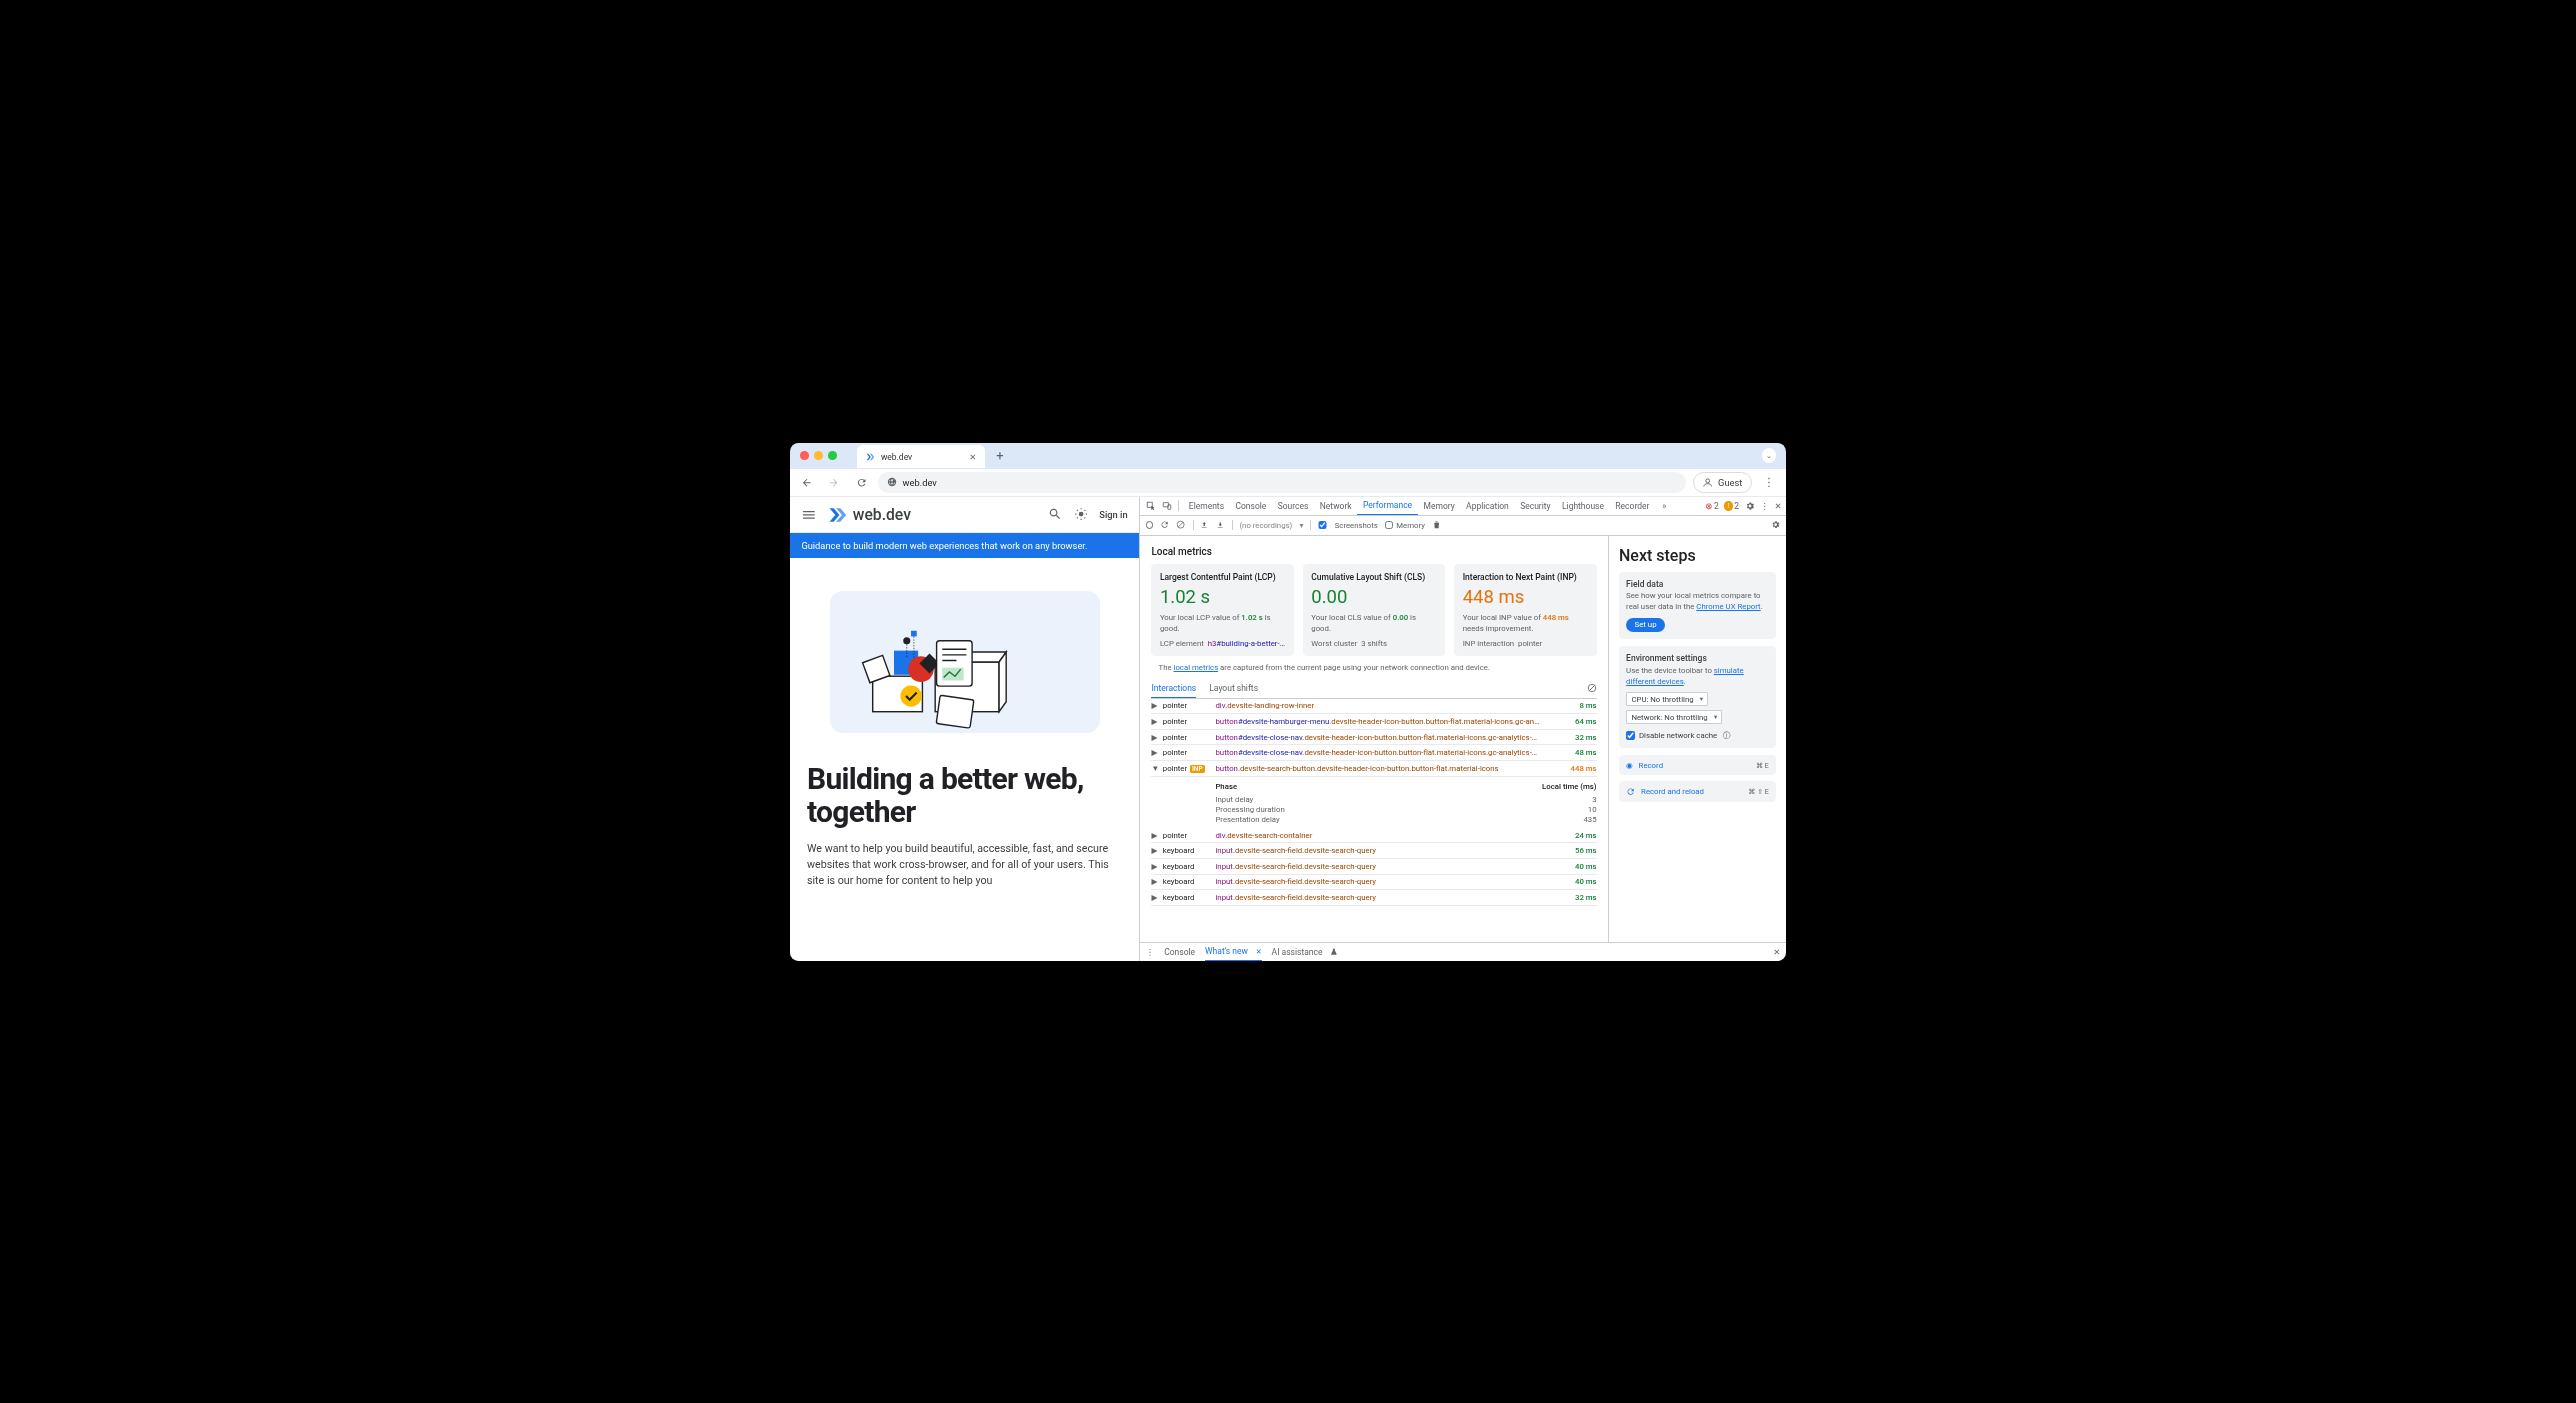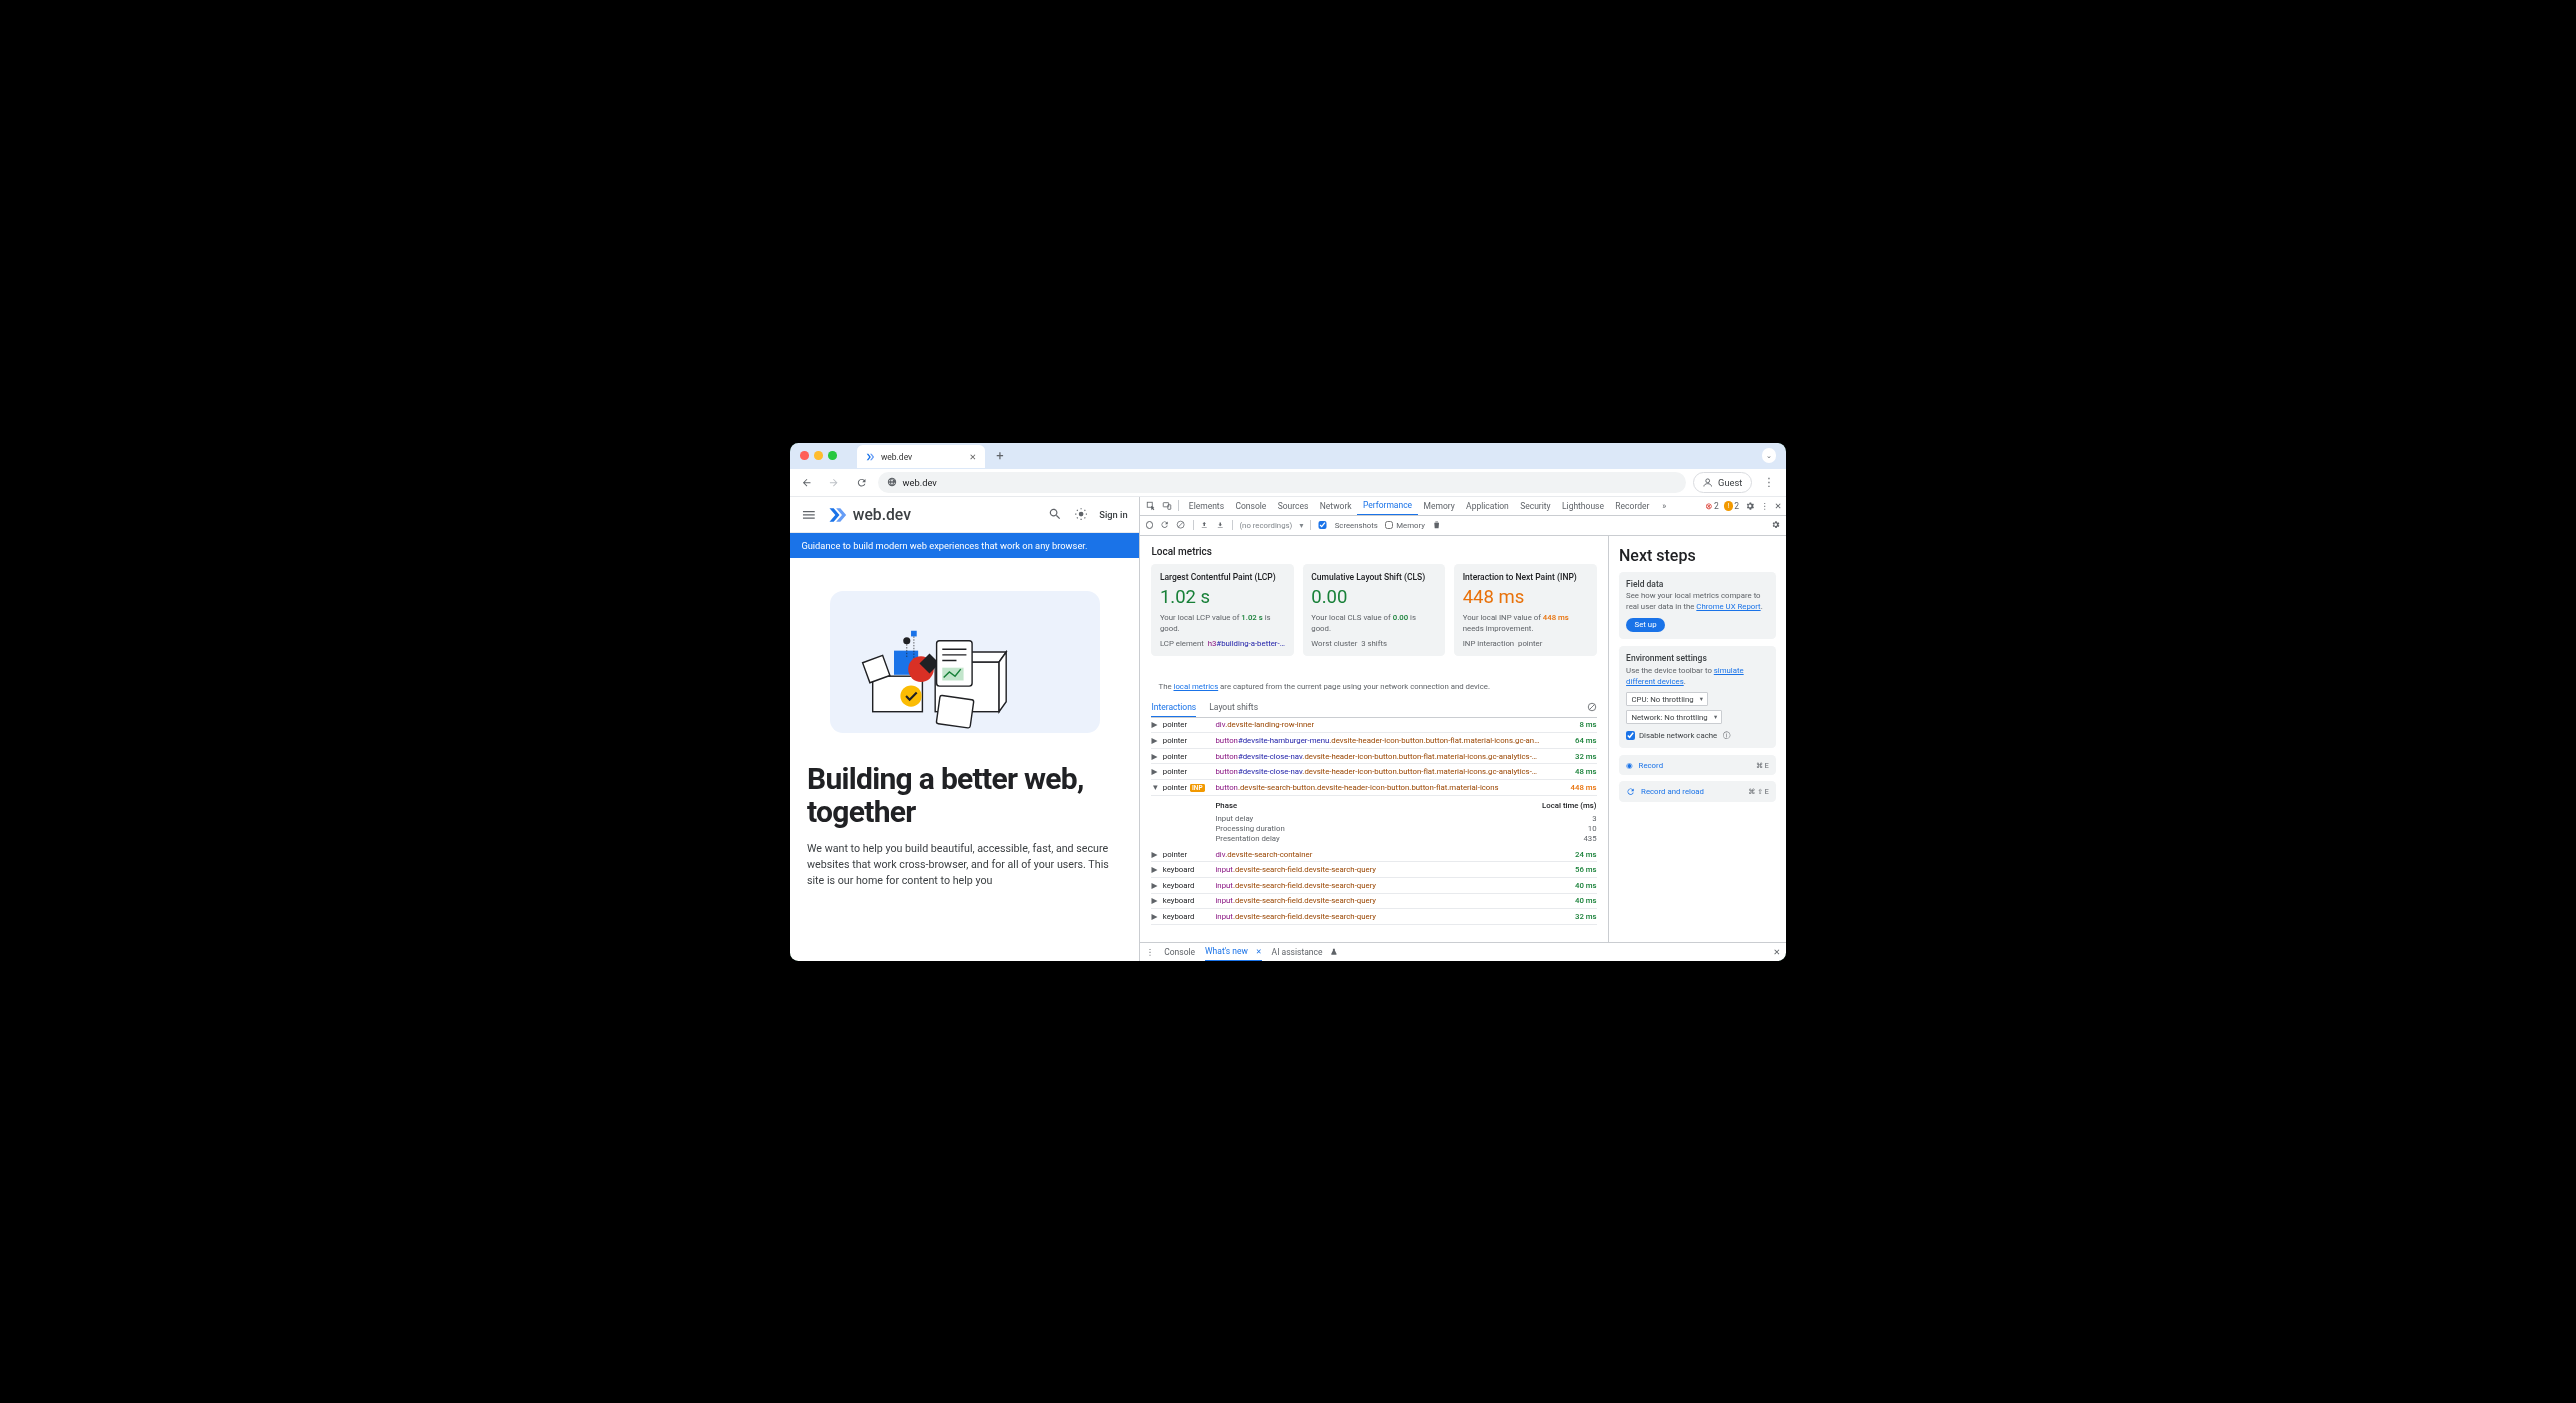--- a/index.html
+++ b/index.html
@@ -36,21 +36,21 @@
 .devtools{flex:1;display:flex;flex-direction:column;border-left:0.7px solid #cacdd1;background:#fff;overflow:hidden}
 .dt-tabs{height:18.5px;display:flex;align-items:center;border-bottom:0.7px solid #cacdd1;font-size:8.5px;color:#5f6368;padding:0 4.3px;gap:1.4px}
 .dt-tab{padding:0 5.7px;height:18.5px;display:flex;align-items:center;cursor:pointer;white-space:nowrap}
 .dt-tab.active{color:#1a73e8;border-bottom:1.4px solid#1a73e8;margin-bottom:-0.7px}
 .dt-tabs-right{margin-left:auto;display:flex;align-items:center;gap:5.7px}
 .badge-warn{background:#f29900;color:#fff;font-size:7.1px;border-radius:5.7px;padding:0 3.6px;height:10px;display:inline-flex;align-items:center}
 .dt-ctrl{height:20px;display:flex;align-items:center;border-bottom:0.7px solid #cacdd1;font-size:7.8px;color:#5f6368;padding:0 5.7px;gap:7.1px}
 .dt-body{flex:1;display:flex;overflow:hidden}
 .perf-main{flex:1;display:flex;flex-direction:column;overflow:auto;padding:10px 11.4px}
 .lm-title{font-size:10px;font-weight:500;color:#202124;margin-bottom:7.1px}
-.metrics{display:flex;gap:9px;margin-bottom:21px}
+.metrics{display:flex;gap:9px;margin-bottom:2px}
 .metric{flex:1;background:#f1f3f4;border-radius:4.3px;padding:8.5px}
 .metric h4{font-size:8.5px;font-weight:500;color:#202124;margin-bottom:4.3px}
 .metric .big{font-size:18.5px;font-weight:400;margin-bottom:4.3px}
 .metric .big.good{color:#188038}
 .metric .big.bad{color:#e8710a}
 .metric .desc{font-size:7.8px;color:#5f6368;line-height:1.4}
 .metric .desc .g{color:#188038;font-weight:500}
 .metric .desc .b{color:#e8710a;font-weight:500}
 .metric .sub{font-size:7.8px;color:#5f6368;margin-top:4.3px}
 .metric .sub .tag{color:#881280}.metric .sub .id{color:#1a1aa6}

